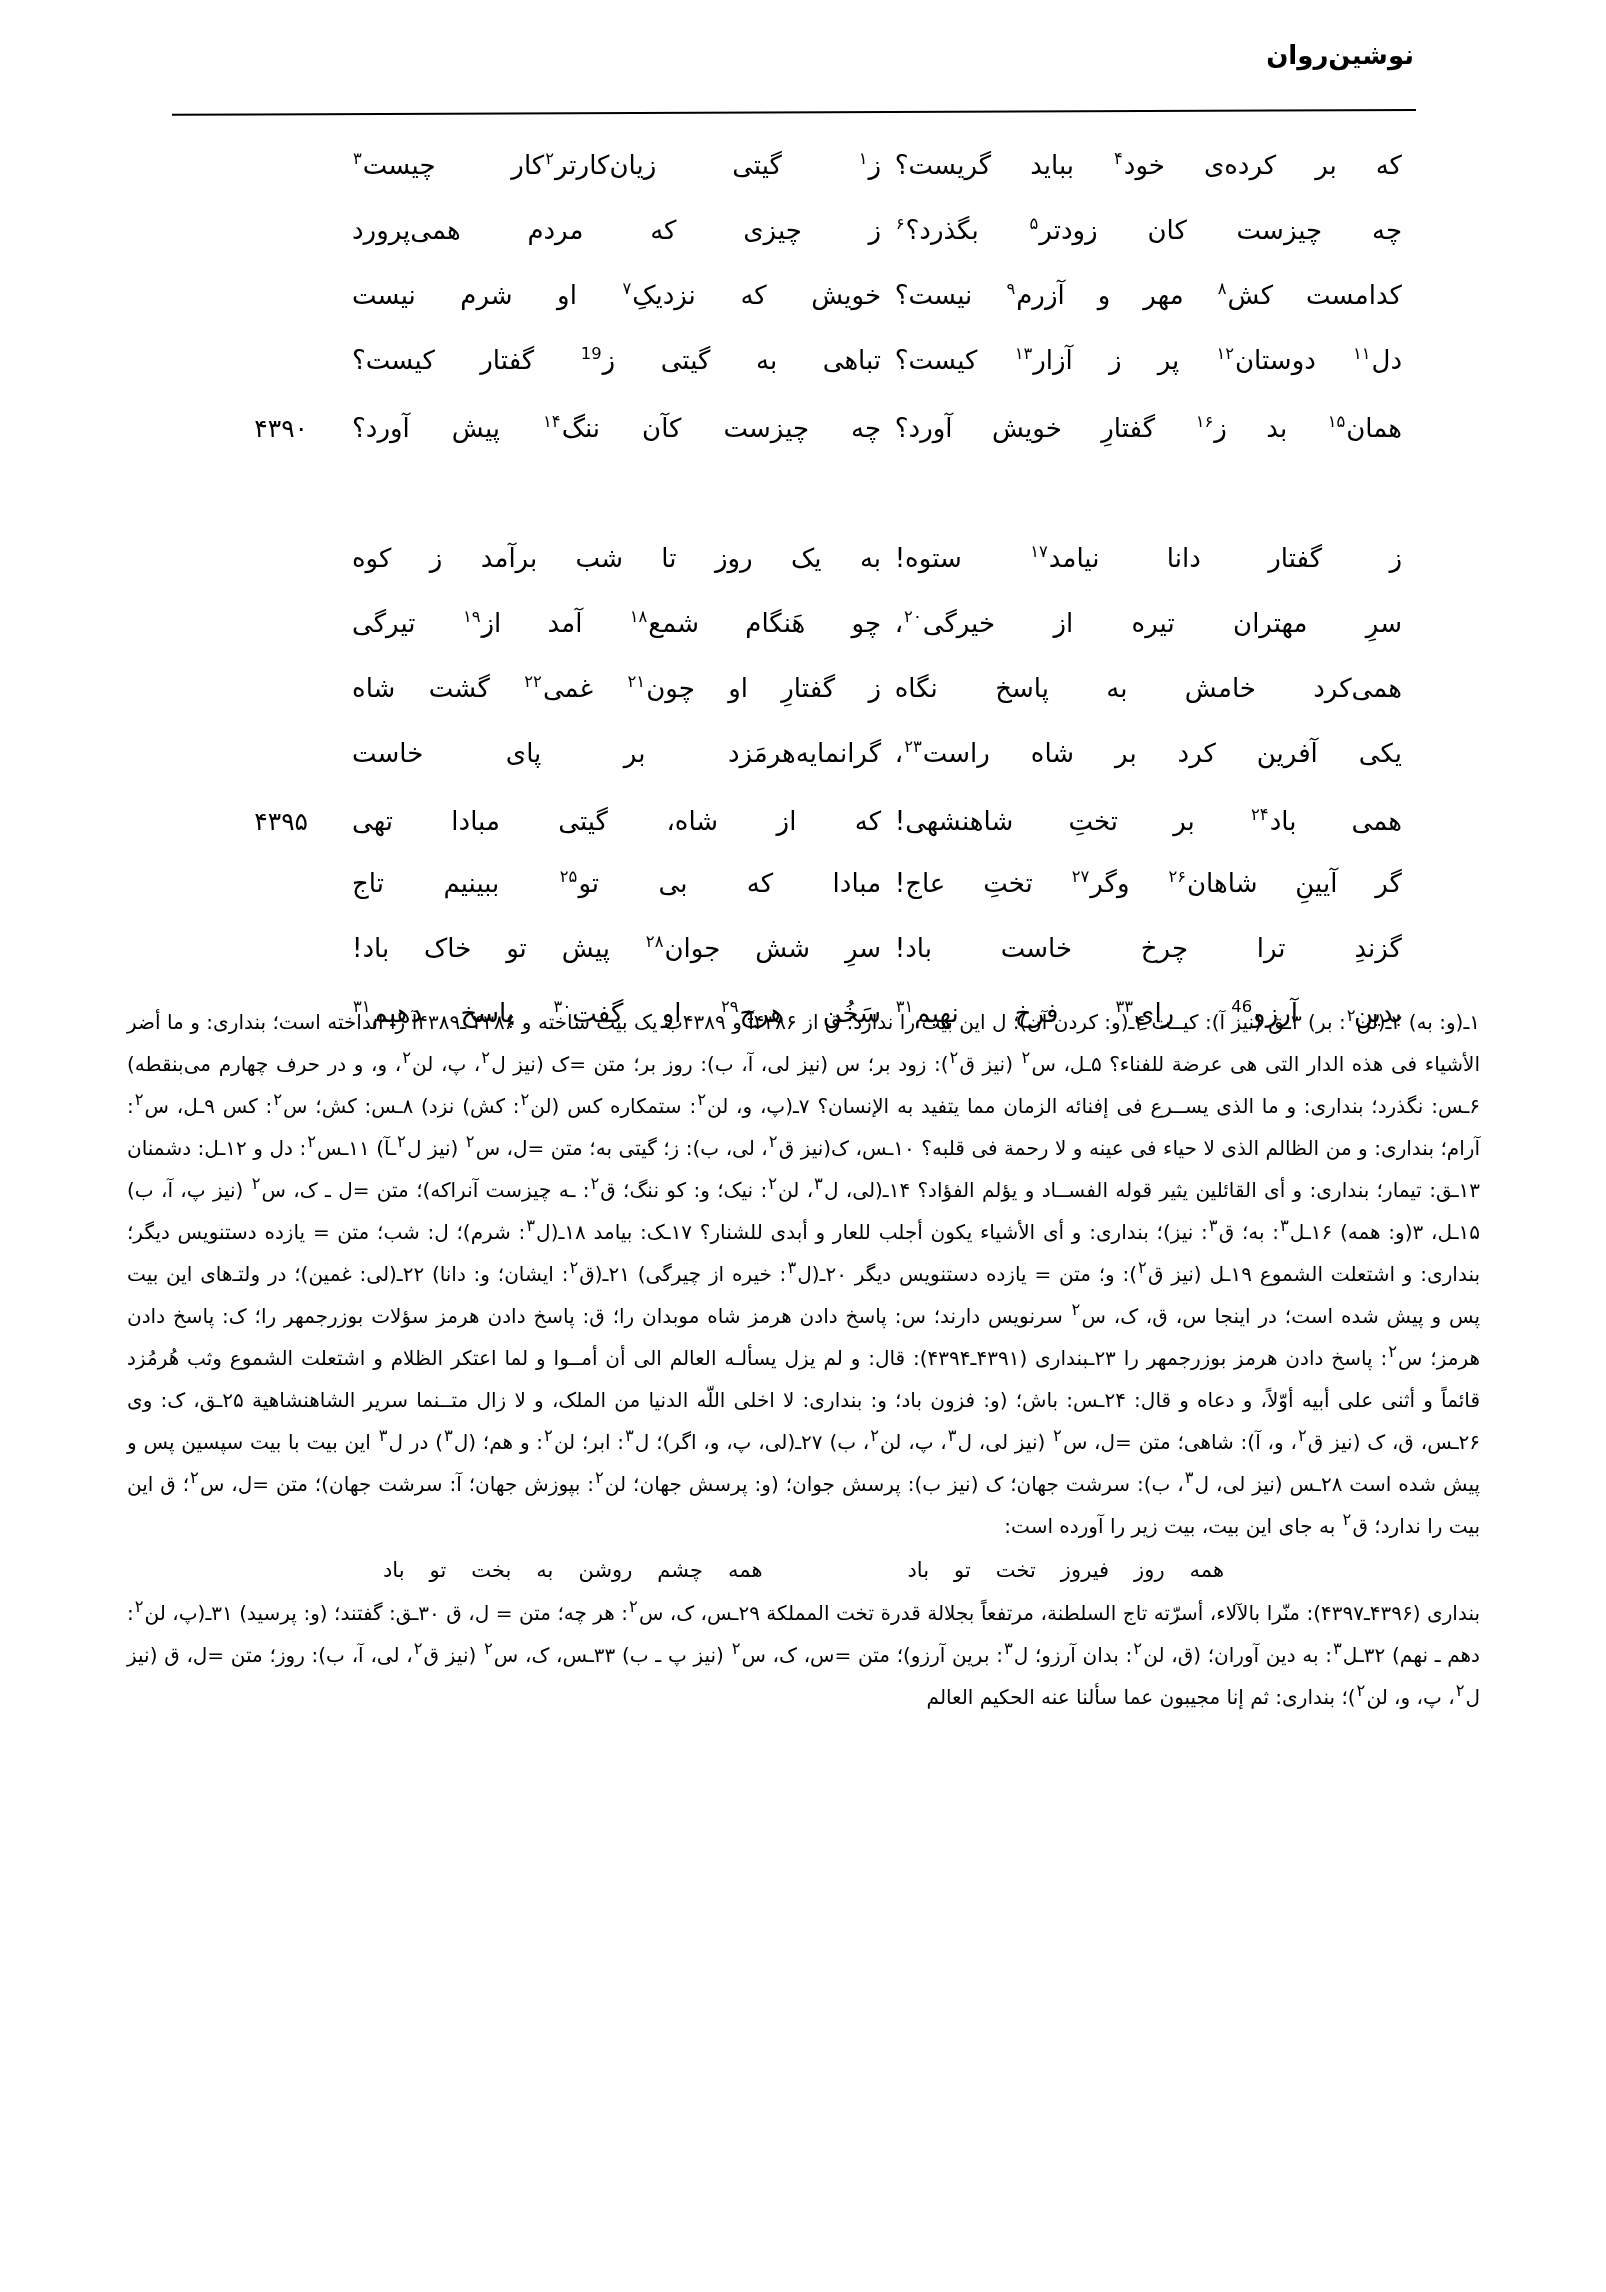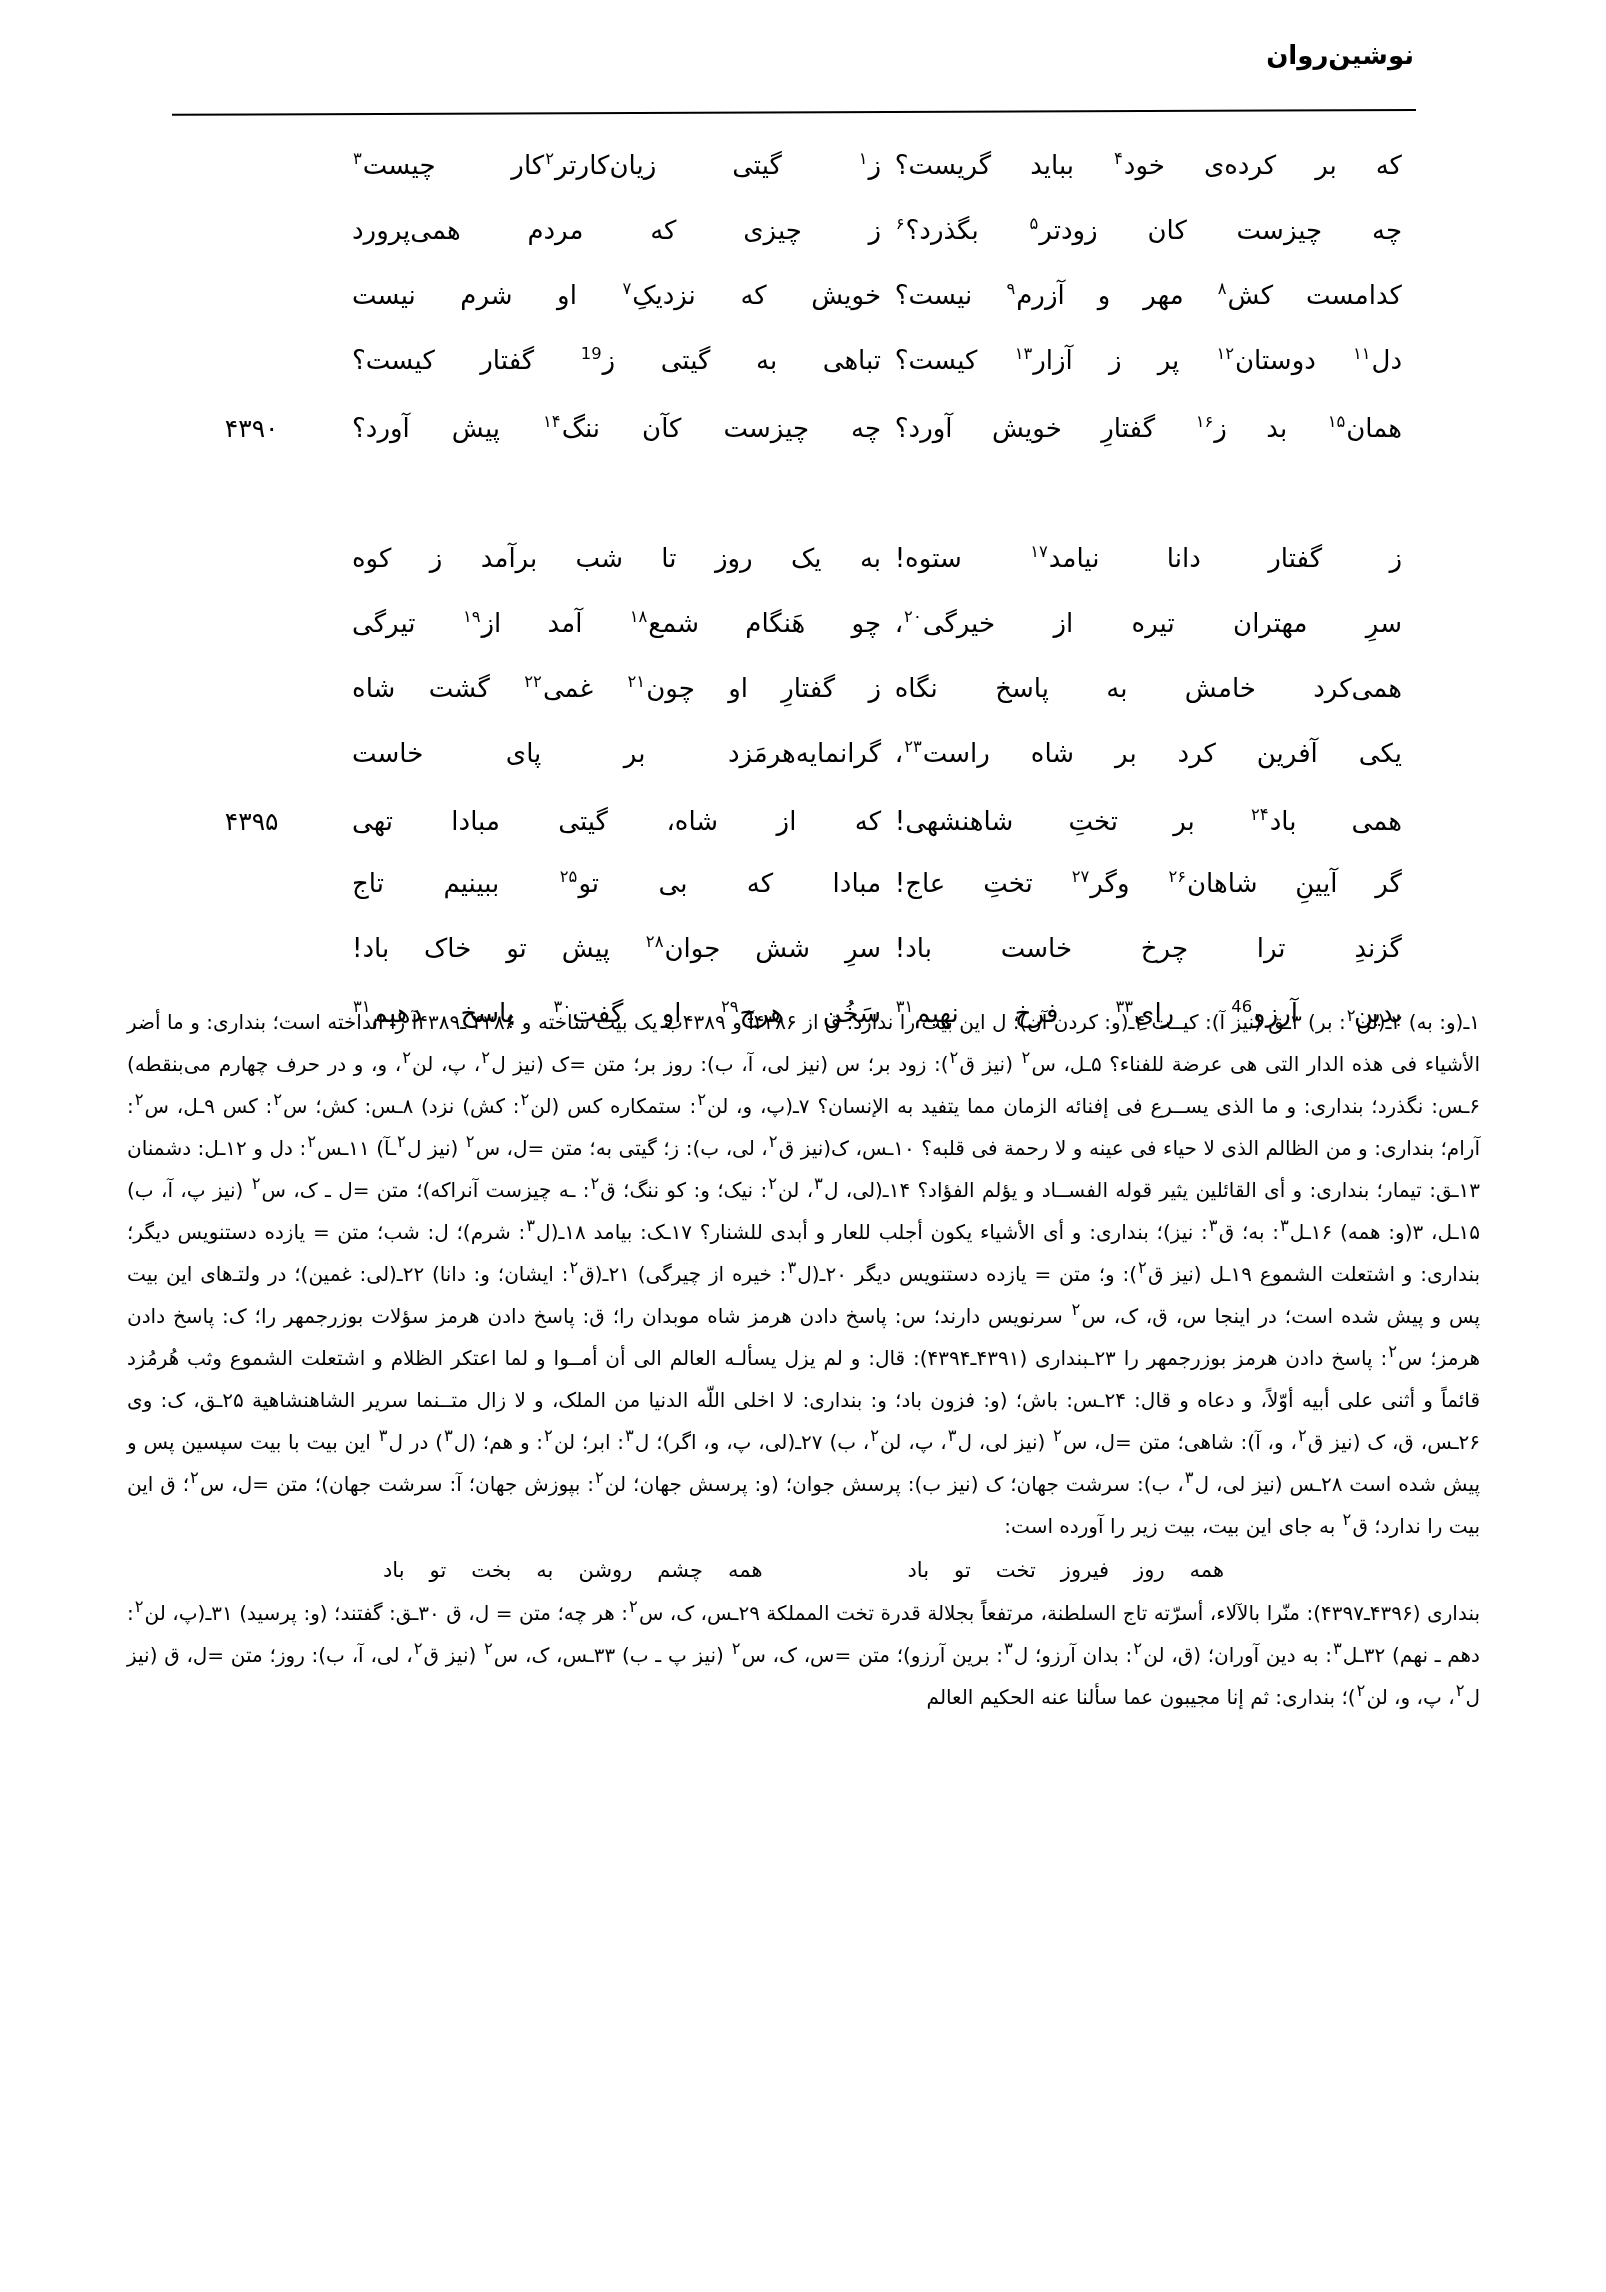--- a/index.html
+++ b/index.html
@@ -58,21 +58,21 @@
     display: flex;
     flex-direction: row;
     align-items: baseline;
     height: 65px;
     font-size: 26px;
   }
 
   .bnum {
     width: 89px;
     flex: 0 0 89px;
-    text-align: left;
+    text-align: right;
     font-size: 25px;
     padding-top: 3.9px;
     padding-left: 5.8px;
     box-sizing: border-box;
   }
 
   .hemi {
     flex: 0 0 577px;
     width: 577px;
     display: flex;

